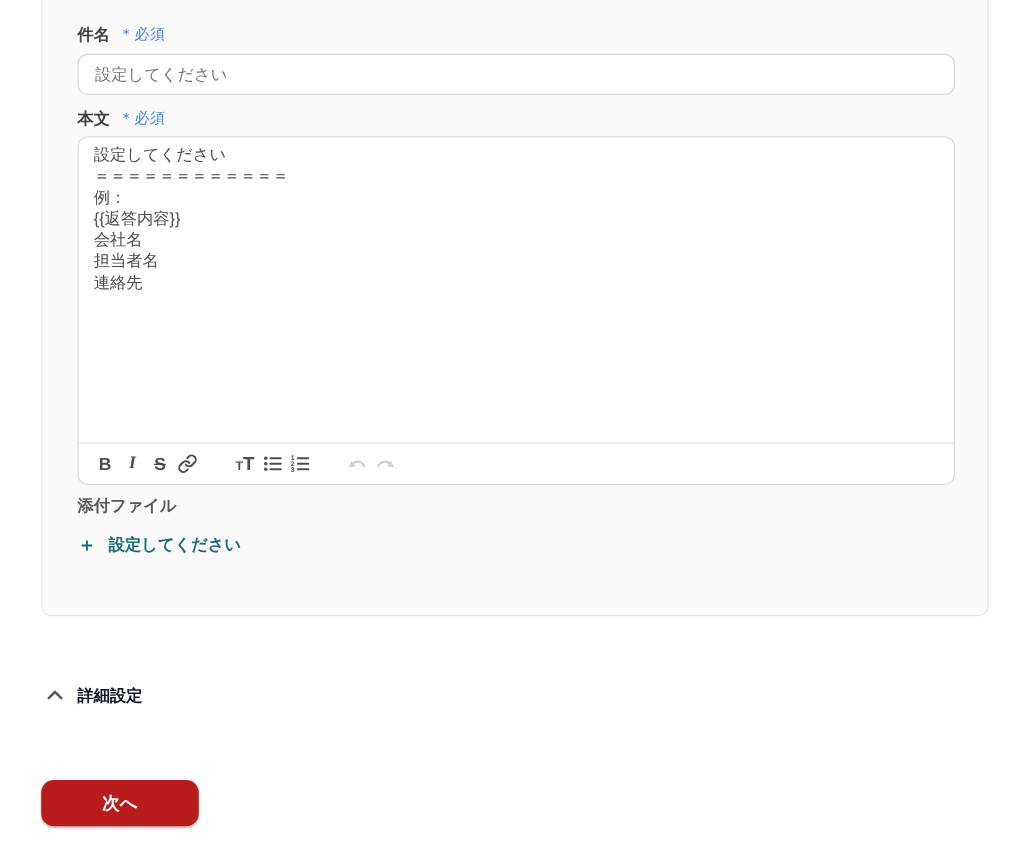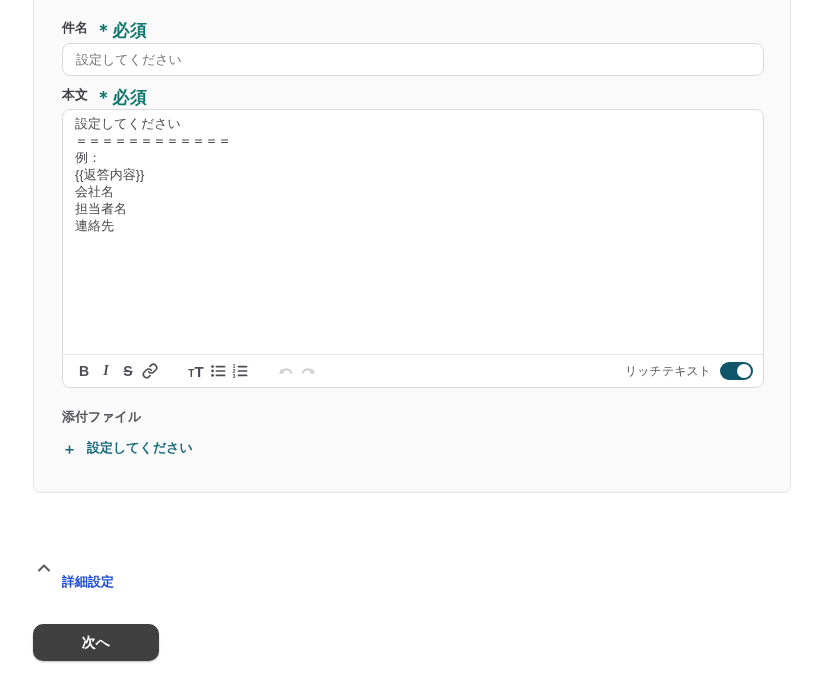--- a/index.html
+++ b/index.html
@@ -14,21 +14,21 @@
   
   .card {
     position:absolute; left:33px; top:-24px; width:758px; height:517px;
     background:#fafafa; border:1px solid #e4e4e7; border-radius:8px;
     padding:42px 28px 0 28px; overflow:hidden;
   }
   .field-label {
     display:flex; align-items:flex-start; gap:7px;
     height:16px; font-size:13px; font-weight:700; color:#3f3f46;
   }
-  .required-badge { color:#0f766e; font-size:17px; font-weight:700; letter-spacing:.5px; }
+  .required-badge { color:#3b82f6; font-size:12px; font-weight:400; letter-spacing:.5px; }
 
   .subject-input {
     margin-top:8px; width:702px; height:33px;
     background:#ffffff; border:1px solid #d9d9de; border-radius:8px;
     padding:0 13px; font-size:13px; color:#74747c; outline:none;
     font-family:"Liberation Sans","DejaVu Sans",sans-serif;
   }
 
   .body-label { margin-top:10px; }
 
@@ -65,42 +65,42 @@
   .toggle {
     width:33px; height:18px; border-radius:9px; background:#0e5569;
     position:relative; cursor:pointer; border:none;
   }
   .toggle .knob {
     position:absolute; top:2px; right:2px; width:14px; height:14px;
     border-radius:50%; background:#ffffff;
   }
 
   
-  .attach-label { margin-top:20px; font-size:13px; font-weight:700; color:#55555c; height:16px; }
+  .attach-label { margin-top:8px; font-size:13px; font-weight:700; color:#55555c; height:16px; }
   .attach-add {
     margin-top:15px; display:inline-flex; align-items:center; gap:10px;
     background:transparent; border:none; cursor:pointer;
     color:#1a6a7e; font-size:13px; font-weight:700;
     font-family:"Liberation Sans","DejaVu Sans",sans-serif;
   }
   .plus-icon { font-size:15px; font-weight:700; line-height:1; }
 
   
   .advanced-row {
     position:absolute; left:37px; top:548px;
     display:flex; align-items:center; gap:11px; cursor:pointer;
     background:transparent; border:none; padding:0;
     font-family:"Liberation Sans","DejaVu Sans",sans-serif;
   }
-  .advanced-label { font-size:13px; font-weight:700; color:#1d4ed8;margin-top:25px; }
+  .advanced-label { font-size:13px; font-weight:700; color:#0f172a; }
 
   
   .next-button {
     position:absolute; left:33px; top:624px; width:126px; height:37px;
-    background:#404040; color:#ffffff; font-size:14px; font-weight:700;
+    background:#b91c1c; color:#ffffff; font-size:14px; font-weight:700;
     border:none; border-radius:10px; cursor:pointer;
     box-shadow:0 1px 2px rgba(0,0,0,.25);
     font-family:"Liberation Sans","DejaVu Sans",sans-serif;
   }
 </style>
 </head>
 <body>
 
 <div class="page">
 
@@ -198,26 +198,20 @@
           <span>
             <svg class="tb-svg" width="16" height="16" viewBox="0 0 16 16">
               <g transform="scale(-1,1) translate(-16,0)">
                 <path d="M3.4 9.6 C 5.2 5.2 11.2 5.0 13.4 9.8" fill="none" stroke="currentColor" stroke-width="1.9" stroke-linecap="round"></path>
                 <polygon points="0.9,10.6 6.6,10.2 3.2,5.8" fill="currentColor"></polygon>
               </g>
             </svg>
           </span>
         </button>
 
-        <div class="rich-text-wrap">
-          <span class="rich-text-label">リッチテキスト</span>
-          <button class="toggle" aria-checked="true" role="switch">
-            <span class="knob"></span>
-          </button>
-        </div>
       </div>
     </div>
 
     
     <div class="attach-label">添付ファイル</div>
     <button class="attach-add">
       <span class="plus-icon">＋</span>
       <span>設定してください</span>
     </button>
 

